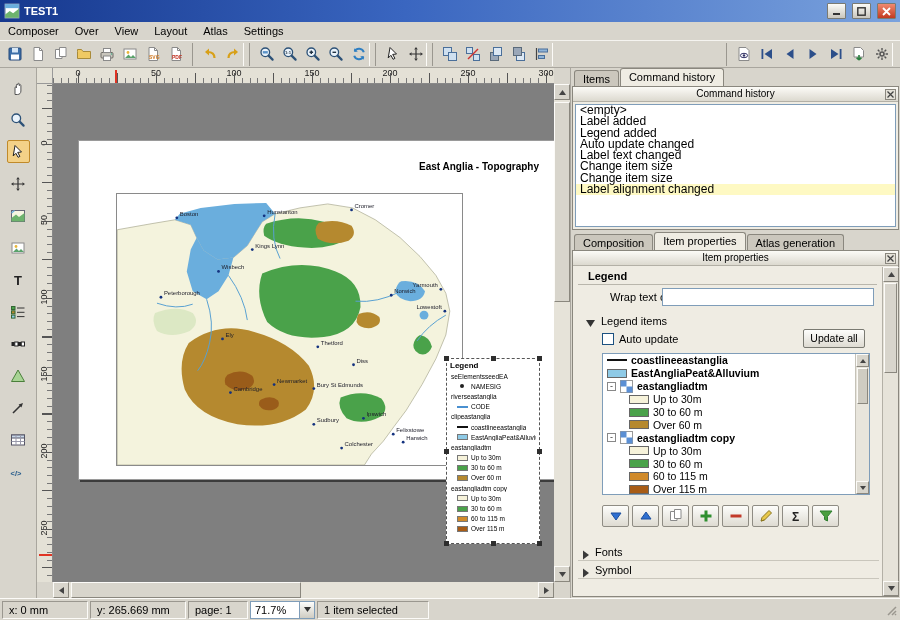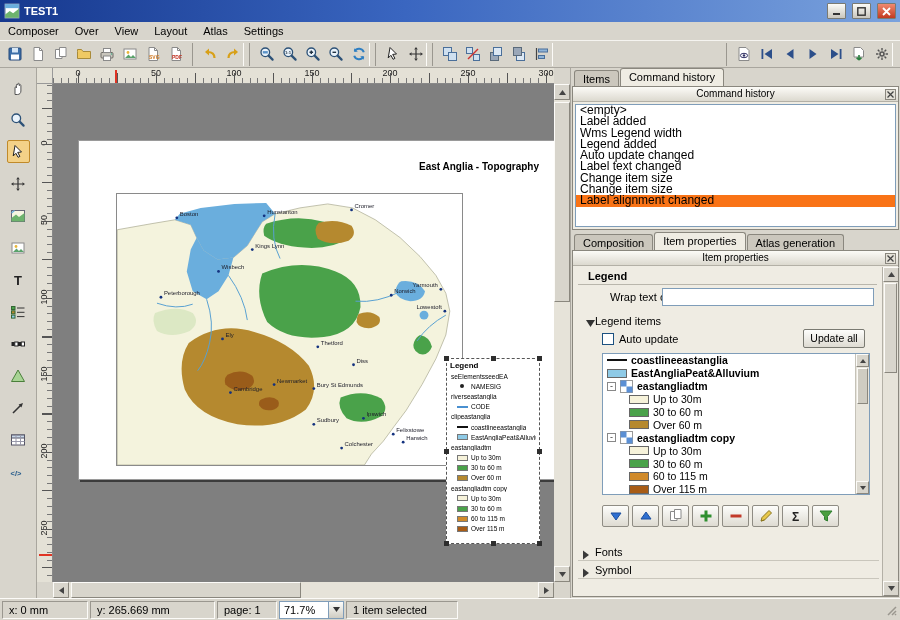--- a/index.html
+++ b/index.html
@@ -74,28 +74,28 @@
 .tabs-row.r2{top:164px}
 .tab{padding:2px 8px 0;background:#cbc7bd;border:1px solid #8a877e;border-bottom:none;border-radius:3px 3px 0 0;height:16px;white-space:nowrap}
 .tab.active{background:#efece3;height:18px}
 .dock{position:absolute;left:1px;right:1px;background:#efece3;border:1px solid #8a877e}
 .dock.history{top:18px;height:144px}
 .dock.props{top:182px;bottom:1px}
 .dock-title{height:15px;background:linear-gradient(#fcfbf7,#dcd9cf);border-bottom:1px solid #b3b0a6;font-size:10px;text-align:center;line-height:14px;position:relative}
 .dock-close{position:absolute;right:2px;top:2px;width:11px;height:11px;border:1px solid #8a877e;background:#e4e1d8;display:flex;align-items:center;justify-content:center}
 .hist-list{position:absolute;left:2px;right:2px;top:17px;bottom:2px;background:#fff;border:1px solid #7f9db9;overflow:hidden}
 .hist-row{height:11.3px;line-height:11.3px;padding-left:4px;font-size:12px;white-space:nowrap}
-.hist-row.sel{background:#f97316}
+.hist-row.sel{background:#fef9c3}
 .props-content{position:absolute;left:1px;right:17px;top:16px;bottom:1px;overflow:hidden}
 .props-scroll{position:absolute;right:0;top:16px;bottom:0;width:16px;background:#e6e3d9;border-left:1px solid #b3b0a6}
 .group-title{position:absolute;left:14px;top:3px;font-weight:bold}
 .group-line{position:absolute;left:4px;right:4px;top:17px;border-top:1px solid #b9b6ac}
 .wrap-label{position:absolute;left:36px;top:24px}
 .wrap-input{position:absolute;left:88px;top:21px;width:212px;height:18px;border:1px solid #7f9db9;background:#fff;font:11px "Liberation Sans",sans-serif;padding:0 3px}
-.li-header{position:absolute;left:12px;top:48px;display:flex;align-items:flex-end}
+.li-header{position:absolute;left:12px;top:48px;display:flex;gap:6px;align-items:flex-end}
 .auto-row{position:absolute;left:28px;top:66px;display:flex;gap:5px;align-items:center}
 .checkbox{width:12px;height:12px;border:1px solid #1c5180;background:#fff}
 .update-all{position:absolute;right:16px;top:62px;width:62px;height:19px;background:linear-gradient(#fdfdfb,#dedbd2);border:1px solid #7a7a72;border-radius:2px;font-size:10.5px;text-align:center;line-height:17px}
 .tree{position:absolute;left:28px;top:86px;width:268px;height:142px;background:#fff;border:1px solid #7f9db9;overflow:hidden}
 .tree-scroll{position:absolute;right:0;top:0;bottom:0;width:14px;background:#e8e5dc;border-left:1px solid #c5c2b8}
 .ts-btn{position:absolute;left:0;right:0;height:13px;background:#d8d5cc;border:1px solid;border-color:#fcfbf8 #8a877e #8a877e #fcfbf8;display:flex;align-items:center;justify-content:center}
 .ts-thumb{position:absolute;left:1px;right:1px;top:14px;height:36px;background:#cfccc2;border:1px solid;border-color:#fcfbf8 #8a877e #8a877e #fcfbf8}
 .tree-row{display:flex;align-items:center;height:12.9px;gap:4px;padding-left:4px;white-space:nowrap}
 .tree-row.child{padding-left:26px}
 .tree-row .lbl{font-size:10.5px}
@@ -105,21 +105,21 @@
 .expander{width:9px;height:9px;border:1px solid #888;background:#fff;font-size:9px;line-height:7px;text-align:center;color:#333;flex:0 0 auto}
 .raster-ic{width:13px;height:13px;flex:0 0 auto}
 .pbtns{position:absolute;left:28px;top:238px;display:flex;gap:3px}
 .pbtn{width:27px;height:22px;display:flex;align-items:center;justify-content:center;background:linear-gradient(#fdfdfb,#dedbd2);border:1px solid #8f8c84;border-radius:2px}
 .sections{position:absolute;left:4px;right:2px;top:276px}
 .sect{height:18px;display:flex;align-items:center;gap:6px;padding-left:4px;border-bottom:1px solid #c9c6bc}
 
 
 .statusbar{position:absolute;left:0;right:0;bottom:0;height:22px;background:#d8d5cc;border-top:1px solid #fcfbf8;display:flex;align-items:center;gap:2px;padding:0 2px}
 .status-seg{height:18px;border:1px solid;border-color:#9a978f #fcfbf8 #fcfbf8 #9a978f;padding:2px 6px 0;white-space:nowrap}
-.seg-x{width:86px}.seg-y{width:125px}.seg-page{width:60px}.seg-sel{width:112px}
+.seg-x{width:86px}.seg-y{width:96px}.seg-page{width:60px}.seg-sel{width:112px}
 .combo{height:18px;display:flex;border:1px solid #7f9db9;background:#fff}
 .combo-val{padding:2px 4px 0;width:48px}
 .combo-btn{width:15px;background:linear-gradient(#fdfdfb,#cfccc2);border-left:1px solid #7f9db9;display:flex;align-items:center;justify-content:center}
 .grip{margin-left:auto;margin-right:1px}
 </style>
 </head>
 <body>
 
 <div class="titlebar">
   <span class="ic">
@@ -734,21 +734,20 @@
   <div class="dock history">
     <div class="dock-title">Command history</div>
     <div class="dock-close">
         <svg width="7" height="7">
           <path d="M0.5 0.5l6 6M6.5 0.5l-6 6" stroke="#444" stroke-width="1.3"></path>
         </svg>
       </div>
     <div class="hist-list">
         <div class="hist-row">&lt;empty&gt;</div>
         <div class="hist-row">Label added</div>
-        <div class="hist-row">Wms Legend width</div>
         <div class="hist-row">Legend added</div>
         <div class="hist-row">Auto update changed</div>
         <div class="hist-row">Label text changed</div>
         <div class="hist-row">Change item size</div>
         <div class="hist-row">Change item size</div>
         <div class="hist-row sel">Label alignment changed</div>
       </div>
   </div>
 
   <div class="tabs-row r2">

